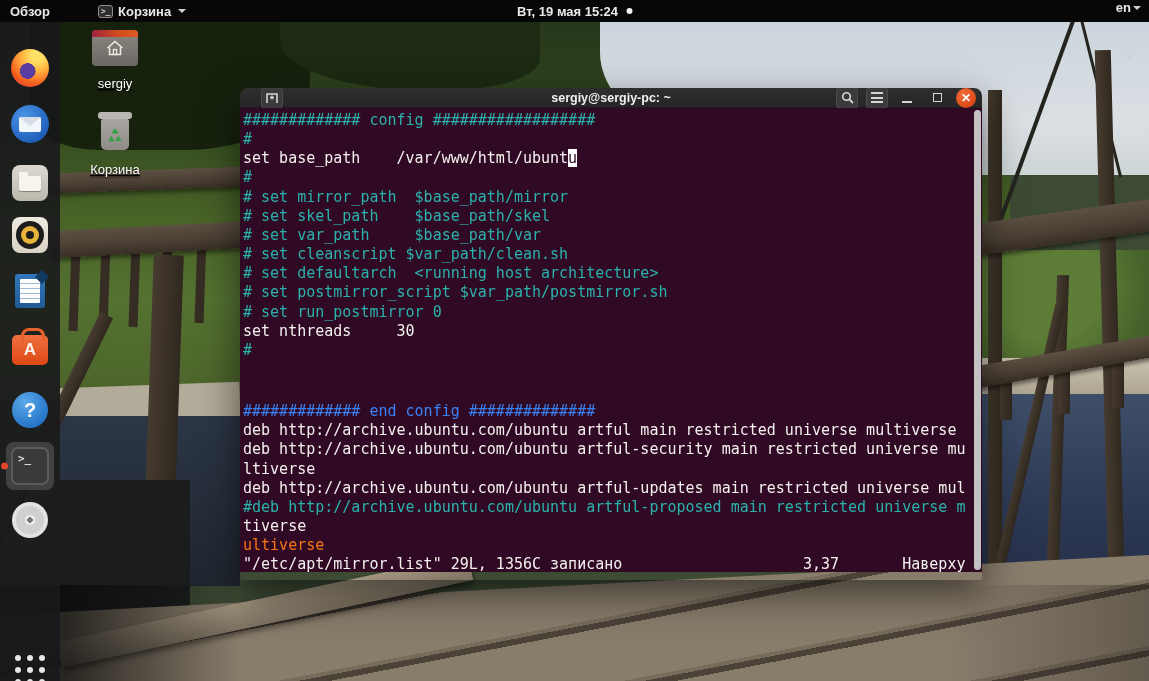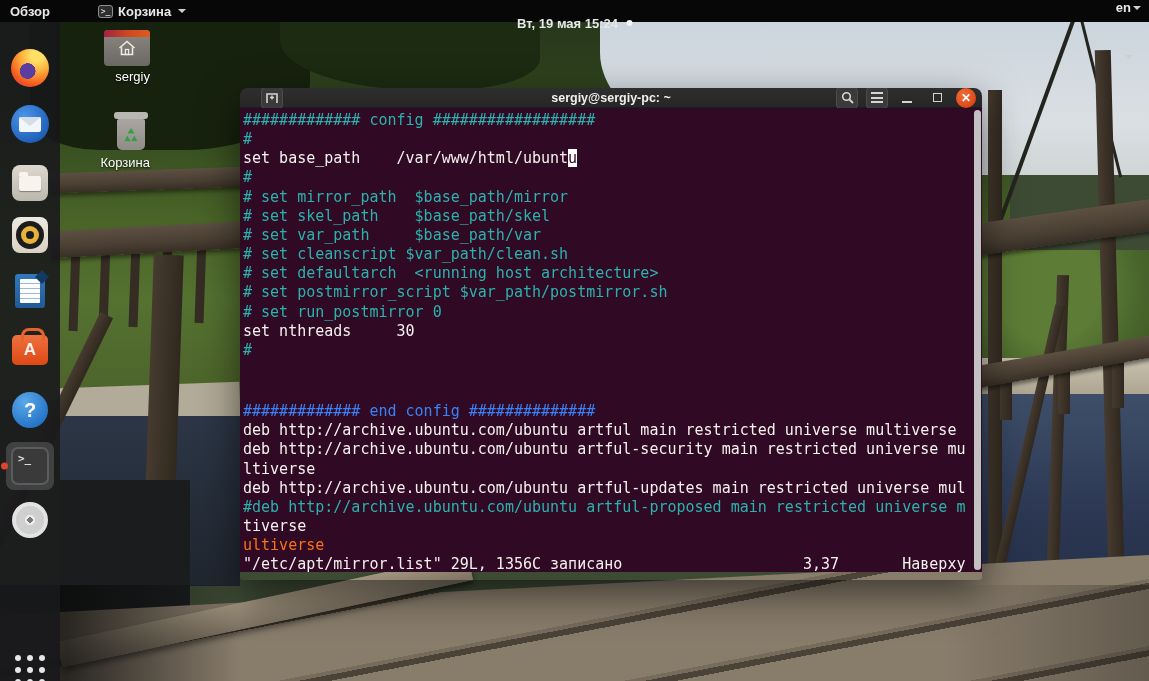--- a/index.html
+++ b/index.html
@@ -38,21 +38,21 @@
   .wp-deck-shade { left:-30px; top:585px; width:1220px; height:160px;
     background:linear-gradient(90deg, rgba(10,10,10,.75) 0 8%, rgba(10,10,10,0) 22%, rgba(10,10,10,0) 80%, rgba(10,10,10,.35) 100%); }
 
   
   .topbar { position:absolute; left:0; top:0; width:1149px; height:22px; background:#070707;
     display:flex; align-items:center; color:#e8e8e8; font-size:13px; font-weight:bold; z-index:60; }
   .tb-item { display:flex; align-items:center; gap:5px; padding:0 10px; height:40px; cursor:default; }
   .tb-appicon { width:15px; height:13px; background:#2e2e2e; border:1px solid #8f8f8f; border-radius:3px;
     color:#cfcfcf; font-size:8px; line-height:11px; text-align:center; font-family:"DejaVu Sans Mono",monospace; }
   .caret { width:0; height:0; border-left:4px solid transparent; border-right:4px solid transparent; border-top:4px solid #cfcfcf; margin-left:2px; }
-  .tb-center { position:absolute; left:50%; top:12px; transform:translateX(-50%); height:22px; display:flex; align-items:center; gap:8px; }
+  .tb-center { position:absolute; left:50%; top:0; transform:translateX(-50%); height:22px; display:flex; align-items:center; gap:8px; }
   .notif-dot { width:6px; height:6px; border-radius:50%; background:#f4f4f4; }
   .tb-right { position:absolute; right:4px; top:0; height:22px; display:flex; align-items:center; gap:10px; padding-right:4px;flex-direction:column; }
   .tb-right svg { display:block; }
 
   
   .dock { position:absolute; left:0; top:22px; width:60px; height:659px; background:rgba(24,24,27,0.88); z-index:50; }
   .dock-item { position:absolute; left:10px; width:40px; height:40px; display:flex; align-items:center; justify-content:center; cursor:pointer; }
   .di-firefox { top:26px; }
   .di-thunderbird { top:82px; }
   .di-files { top:141px; }
@@ -87,21 +87,21 @@
   .ic-sw .a { color:rgba(255,255,255,.92); font-weight:bold; font-size:17px; }
   .ic-help { width:36px; height:36px; border-radius:50%; background:radial-gradient(circle at 35% 28%, #5aa9ea, #2170c4 80%); display:flex; align-items:center; justify-content:center; color:#fff; font-size:20px; font-weight:bold; }
   .ic-term { width:38px; height:38px; border-radius:7px; background:#3a3a3a; border:2px solid #5c5c5c; position:relative; }
   .ic-term .prm { position:absolute; left:5px; top:3px; color:#d9d9d9; font-family:"DejaVu Sans Mono",monospace; font-size:11px; font-weight:bold; }
   .ic-disc { width:36px; height:36px; border-radius:50%;
     background:radial-gradient(circle, #777 0 10%, #e9e9e9 11% 20%, #cfcfcf 21% 55%, #e3e3e3 56% 78%, #bfbfbf 79% 100%); }
   .ic-apps { display:grid; grid-template-columns:repeat(3, 6px); grid-template-rows:repeat(3, 6px); gap:6px; }
   .ic-apps span { width:6px; height:6px; border-radius:50%; background:#e6e6e6; }
 
   
-  .desk-icon { position:absolute; width:70px; display:flex; flex-direction:column; align-items:flex-end; gap:3px; cursor:pointer; z-index:10; }
+  .desk-icon { position:absolute; width:70px; display:flex; flex-direction:column; align-items:center; gap:10px; cursor:pointer; z-index:10;text-decoration:underline; }
   .desk-sergiy { left:80px; top:30px; }
   .desk-trash { left:80px; top:112px; }
   .desk-label { color:#fff; font-size:13px; text-shadow:0 1px 2px rgba(0,0,0,.9); }
   .folder-home { width:46px; height:36px; background:linear-gradient(180deg,#8b8781,#6b6762); border-radius:4px; position:relative; overflow:hidden; display:flex; align-items:center; justify-content:center; }
   .folder-home .flap { position:absolute; top:0; left:0; right:0; height:7px; background:linear-gradient(90deg,#a12240,#cf4b1e 55%,#e05a20); }
   .trash-icon { width:38px; height:40px; position:relative; display:flex; align-items:center; justify-content:center; }
   .trash-icon .lid { position:absolute; top:0; left:2px; width:34px; height:7px; background:#b9b7b2; border-radius:3px; }
   .trash-icon .bin { position:absolute; top:7px; left:5px; width:28px; height:31px; background:linear-gradient(180deg,#aaa7a2,#8f8c87); border-radius:2px 2px 5px 5px; display:flex; align-items:center; justify-content:center; }
 
   

